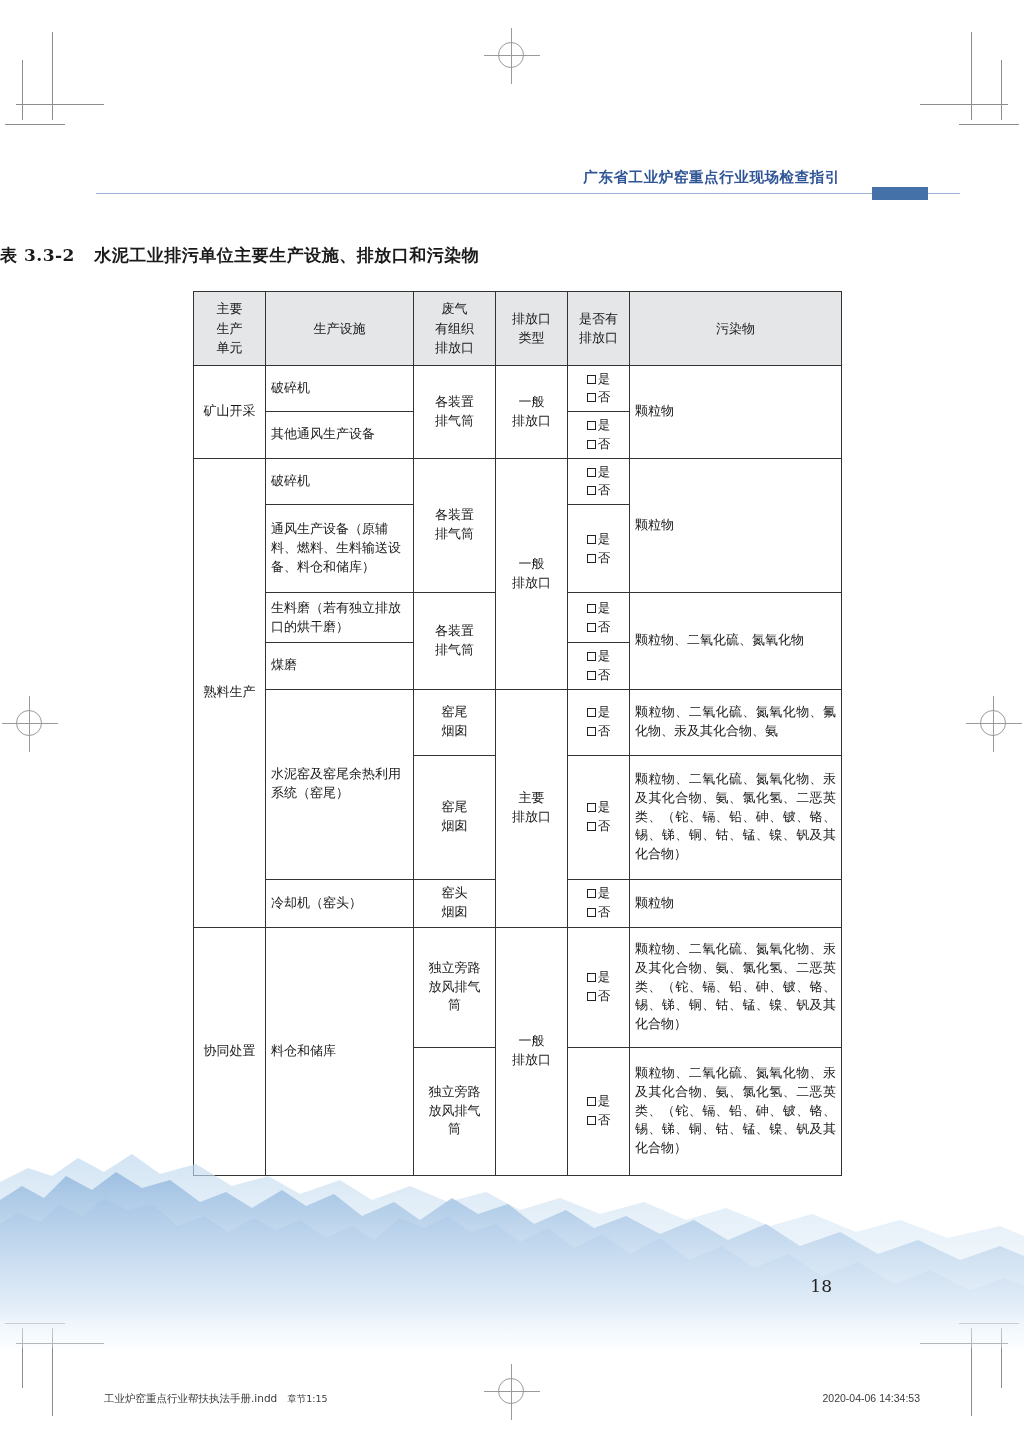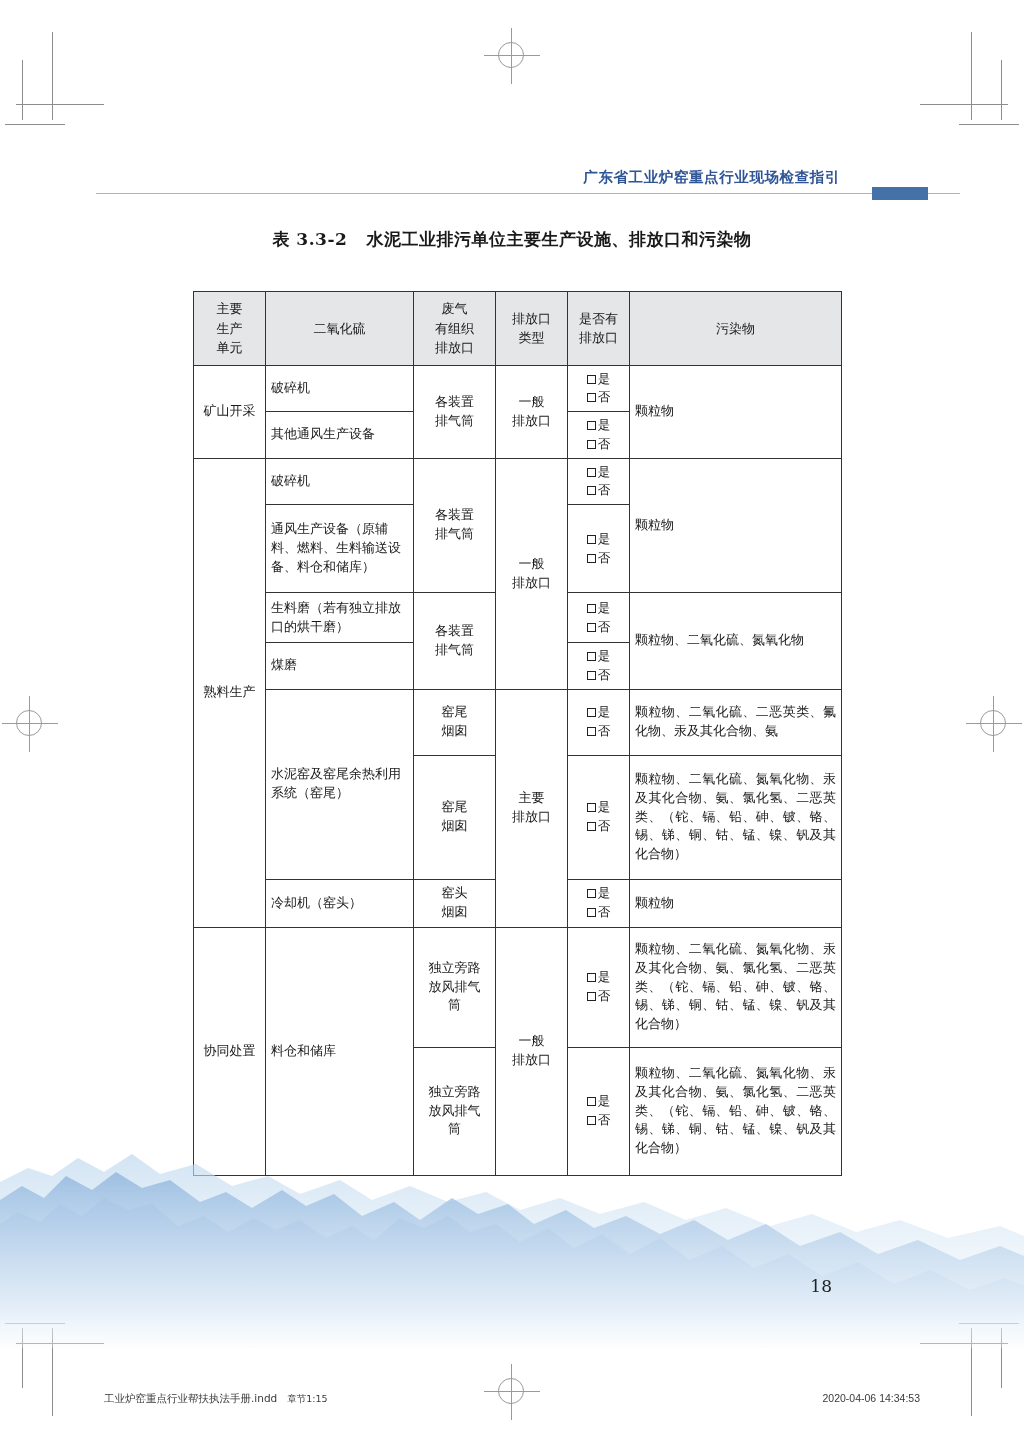--- a/index.html
+++ b/index.html
@@ -65,22 +65,22 @@
     position: absolute;
     right: 96px; top: 19px;
     width: 56px; height: 13px;
     background: #4472a8;
   }
 
   
   .caption {
     position: absolute;
     left: 0; right: 0;
-    top: 228px;
-    text-align: center;
+    top: 244px;
+    text-align: left;
     font-size: 17px;
     font-weight: bold;
     letter-spacing: 0.5px;
   }
   .caption .num { font-family: "DejaVu Serif", serif; font-weight: bold; }
 
   
   .tablewrap {
     position: absolute;
     left: 193px;
@@ -228,21 +228,21 @@
       <col style="width:82px">
       <col style="width:72px">
       <col style="width:62px">
       <col style="width:212px">
     </colgroup>
     <thead>
       <tr>
         <th>
           主要<br>生产<br>单元
         </th>
-        <th>二氧化硫</th>
+        <th>生产设施</th>
         <th>
           废气<br>有组织<br>排放口
         </th>
         <th>
           排放口<br>类型
         </th>
         <th>
           是否有<br>排放口
         </th>
         <th>污染物</th>
@@ -304,21 +304,21 @@
         </td>
       </tr>
       <tr style="height:66px;">
         <td class="c-left" rowspan="2">水泥窑及窑尾余热利用系统（窑尾）</td>
         <td class="c-ctr">窑尾<br>烟囱</td>
         <td class="c-ctr" rowspan="3">主要<br>排放口</td>
         <td class="yn">
           <span><i class="bx"></i><b style="font-weight:normal">是</b></span>
           <span><i class="bx"></i><b style="font-weight:normal">否</b></span>
         </td>
-        <td class="c-just">颗粒物、二氧化硫、二恶英类、氟化物、汞及其化合物、氨</td>
+        <td class="c-just">颗粒物、二氧化硫、氮氧化物、氟化物、汞及其化合物、氨</td>
       </tr>
       <tr style="height:124px;">
         <td class="c-ctr">窑尾<br>烟囱</td>
         <td class="yn">
           <span><i class="bx"></i><b style="font-weight:normal">是</b></span>
           <span><i class="bx"></i><b style="font-weight:normal">否</b></span>
         </td>
         <td class="c-just">颗粒物、二氧化硫、氮氧化物、汞及其化合物、氨、氯化氢、二恶英类、（铊、镉、铅、砷、铍、铬、锡、锑、铜、钴、锰、镍、钒及其化合物）</td>
       </tr>
       <tr style="height:48px;">

